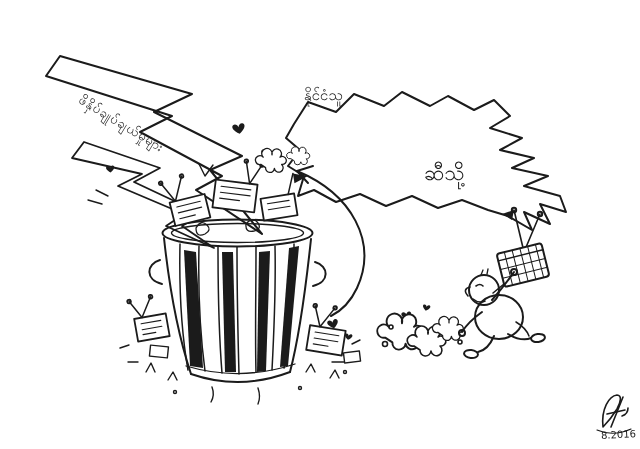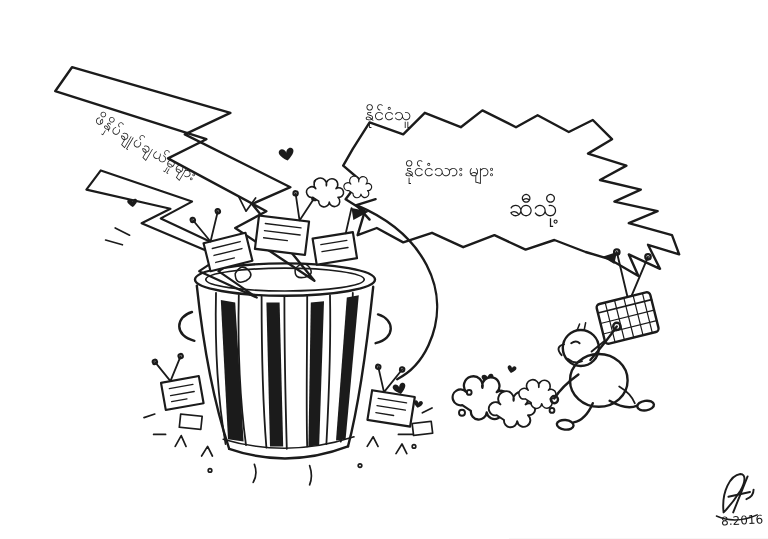--- a/index.html
+++ b/index.html
@@ -181,17 +181,16 @@
       <path d="M603,427 C601,409 609,396 617,395 C622,395 621,402 617,409 C612,417 607,423 603,427"></path>
       <path d="M611,427 L623,397"></path>
       <path d="M607,414 L625,410"></path>
       <path d="M622,416 q6,-2 6,-8"></path>
       <path d="M597,430 q16,7 34,-1" stroke-width="1.2"></path>
     </g>
   </svg>
 
   <div class="txt bolt-caption">ဖိနှိပ်ချုပ်ချယ်မှုများ</div>
   <div class="txt bubble-line1">နိုင်ငံသူ</div>
-  <div class="txt bubble-line2">နိုင်ငံသား များ</div>
   <div class="txt bubble-line3">ဆီသို့</div>
   <div class="txt signature-date">8.2016</div>
 
 </div>
 
 </body></html>

